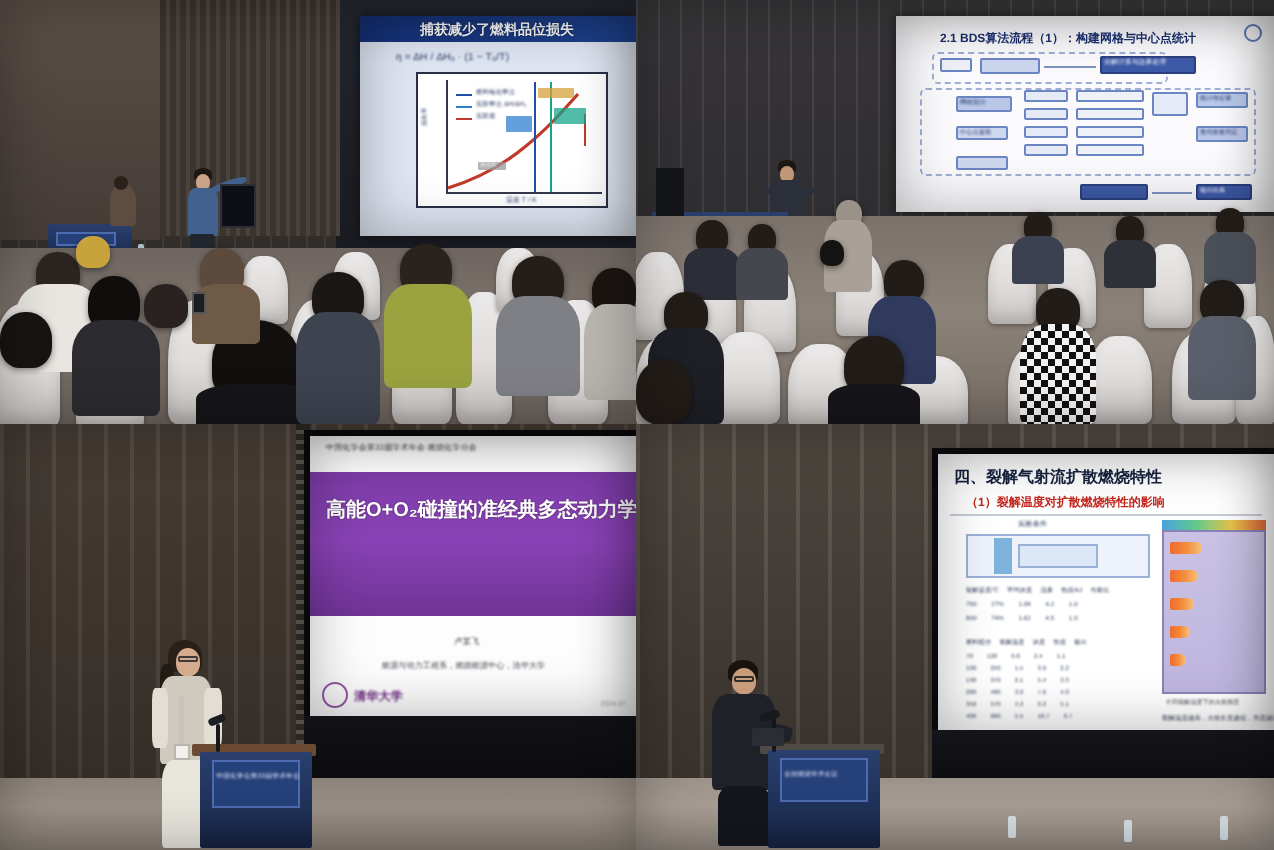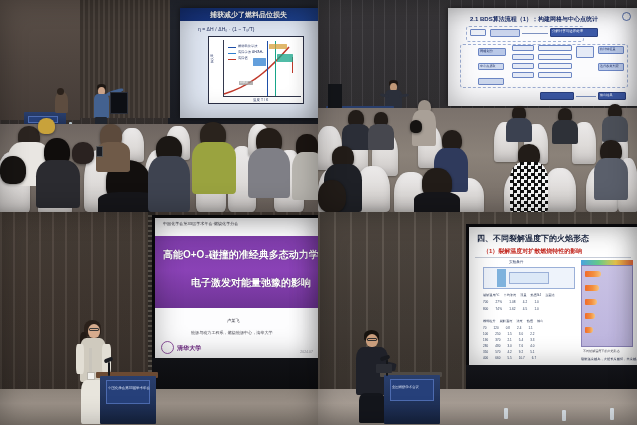--- a/index.html
+++ b/index.html
@@ -412,21 +412,20 @@
     <div style="position:absolute;left:148px;top:0;width:7px;height:208px;background:repeating-linear-gradient(180deg,#2b2724 0,#2b2724 3px,#555049 3px,#555049 5px);"></div>
 
     <div class="screen-frame" style="left:152px;top:3px;width:166px;height:150px;background:#0b0b0d;"></div>
     <div class="screen" style="left:155px;top:6px;width:163px;height:140px;background:#fdfdfe;">
       <div class="slide">
 
         <div class="txt" style="left:8px;top:3px;font-size:4px;color:#3a3a44;">中国化学会第33届学术年会·燃烧化学分会</div>
 
         <div class="banner-purple" style="left:0;top:18px;width:100%;height:72px;"></div>
         <div class="slide-title-cn" style="left:8px;top:30px;font-size:10px;">高能O+O₂碰撞的准经典多态动力学模拟：</div>
-        <div class="slide-title-cn" style="left:36px;top:58px;font-size:10px;">电子激发对能量弛豫的影响</div>
 
         <div class="txt" style="left:72px;top:100px;font-size:4.2px;color:#3b3b46;">卢某飞</div>
         <div class="txt" style="left:36px;top:112px;font-size:4px;color:#44444e;">能源与动力工程系，燃烧能源中心，清华大学</div>
 
         <div class="logo-circ" style="left:6px;bottom:4px;width:13px;height:13px;border-color:#7b2d8e;"></div>
         <div class="txt" style="left:22px;bottom:5px;font-size:6px;color:#6f2a83;font-weight:bold;">清华大学</div>
         <div class="txt" style="right:5px;bottom:4px;font-size:3.4px;color:#9a9aa4;">2024.07</div>
       </div>
       <div class="vignette"></div>
     </div>
@@ -457,21 +456,21 @@
 
     <div class="vignette"></div>
   </div>
 
   <div class="photo">
     <div class="wall" style="background:repeating-linear-gradient(90deg,rgba(255,255,255,.05) 0,rgba(255,255,255,.05) 2px,rgba(0,0,0,.14) 2px,rgba(0,0,0,.14) 16px),linear-gradient(180deg,#5a5149 0%,#4a423b 55%,#3c352f 100%);"></div>
 
     <div class="screen-frame" style="left:148px;top:12px;width:172px;height:148px;background:#0c0c0f;"></div>
     <div class="screen" style="left:151px;top:15px;width:169px;height:138px;background:#ffffff;">
       <div class="slide">
-        <div class="title-dark" style="left:8px;top:6px;font-size:8px;">四、不同裂解温度下的火焰形态</div>
+        <div class="title-dark" style="left:8px;top:6px;font-size:8px;">四、裂解气射流扩散燃烧特性</div>
         <div class="title-red" style="left:14px;top:20px;font-size:6px;">（1）裂解温度对扩散燃烧特性的影响</div>
         <div class="hline" style="left:6px;top:30px;width:156px;height:.6px;background:#c6ccd8;"></div>
 
         <div class="txt" style="left:40px;top:33px;font-size:3.6px;color:#2b3a63;">实验条件</div>
         <div style="position:absolute;left:14px;top:40px;width:92px;height:22px;background:#eef3fb;border:.5px solid #9bb0d8;"></div>
         <div style="position:absolute;left:28px;top:42px;width:9px;height:18px;background:#7fb2dd;"></div>
         <div style="position:absolute;left:40px;top:45px;width:40px;height:12px;background:#dce8f7;border:.4px solid #9bb0d8;"></div>
 
         <div class="txt" style="left:14px;top:66px;font-size:3.1px;color:#24304f;">裂解温度/℃  平均浓度  流量  热值/kJ  当量比</div>
         <div class="txt" style="left:14px;top:73px;font-size:3.1px;color:#30405f;">700   27%   1.08   4.2   1.0</div>

